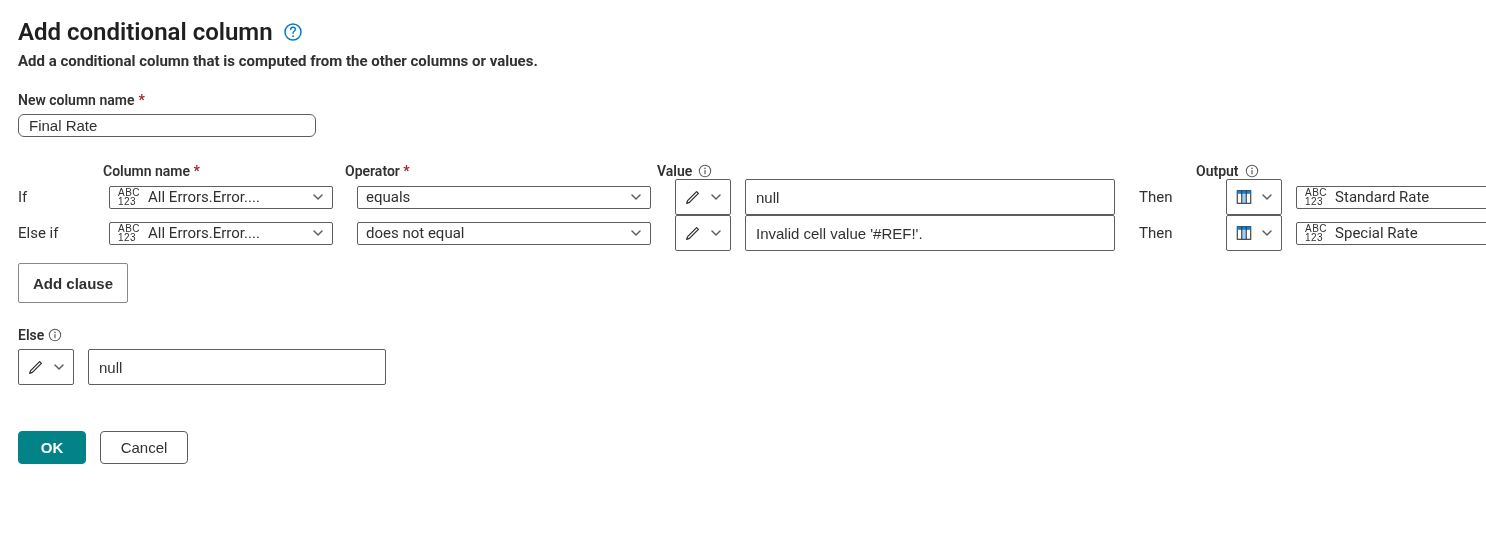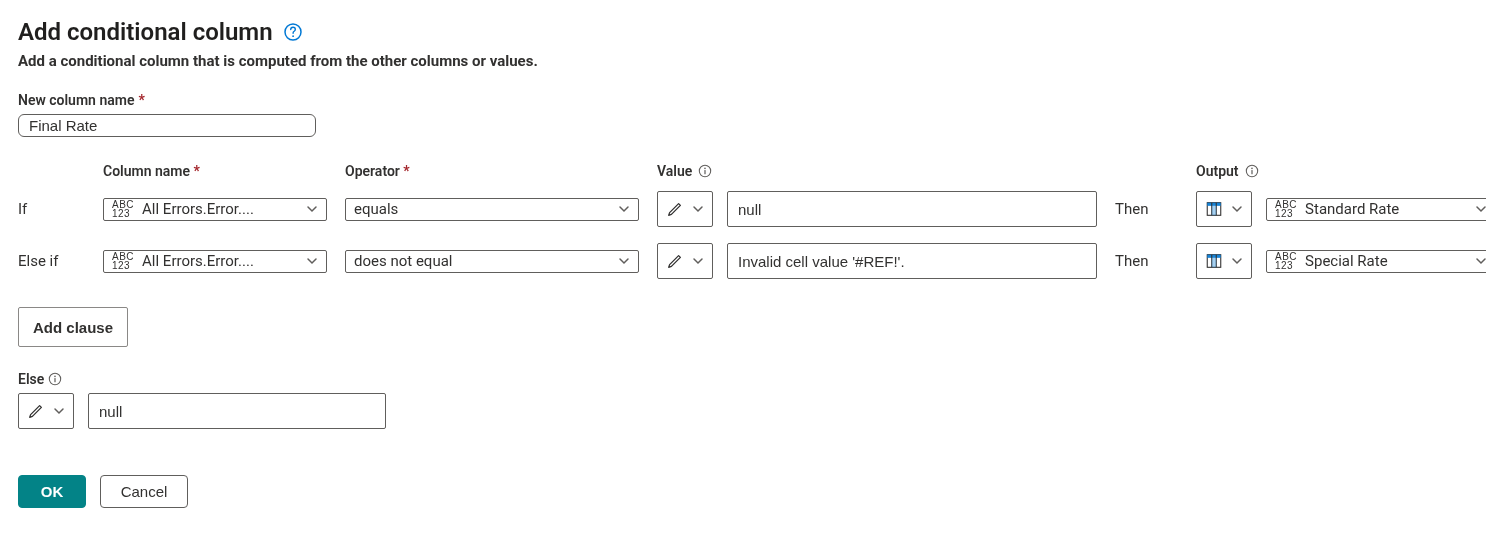--- a/index.html
+++ b/index.html
@@ -21,31 +21,30 @@
       border:1px solid #605e5c; border-radius:6px; height:23px; line-height:30px;
       padding:0 10px; font-size:15px; color:#323130; background:#fff;
       box-sizing:border-box;
     }
     .text-input.col-name { width:298px; }
     .columns-header {
       display:grid;
       grid-template-columns: 67px 224px 294px 440px 63px 300px;
       column-gap: 18px;
       margin-top:26px;
-      margin-bottom:12px;
+      margin-bottom:0;
       align-items:end;
     }
     .columns-header > div { font-weight:600; }
     .col-header-inner { display:flex; align-items:center; gap:6px; }
     .clause-row {
       display:grid;
       grid-template-columns: 67px 224px 294px 440px 63px 300px;
-      column-gap: 18px;
+      column-gap: 24px;
       align-items: center;
-      margin-bottom: 16px;
     }
     .row-label { font-size:15px; color:#323130; }
     .then-label { font-size:15px; color:#323130; }
     .sel {
       height:23px; border:1px solid #605e5c; border-radius:2px; background:#fff;
       display:flex; align-items:center; justify-content:space-between;
       padding:0 8px; box-sizing:border-box; cursor:pointer; gap:8px;
     }
     .sel-text { font-size:15px; color:#323130; white-space:nowrap; overflow:hidden; text-overflow:ellipsis;}
     .sel-left { display:flex; align-items:center; gap:8px; min-width:0; }

